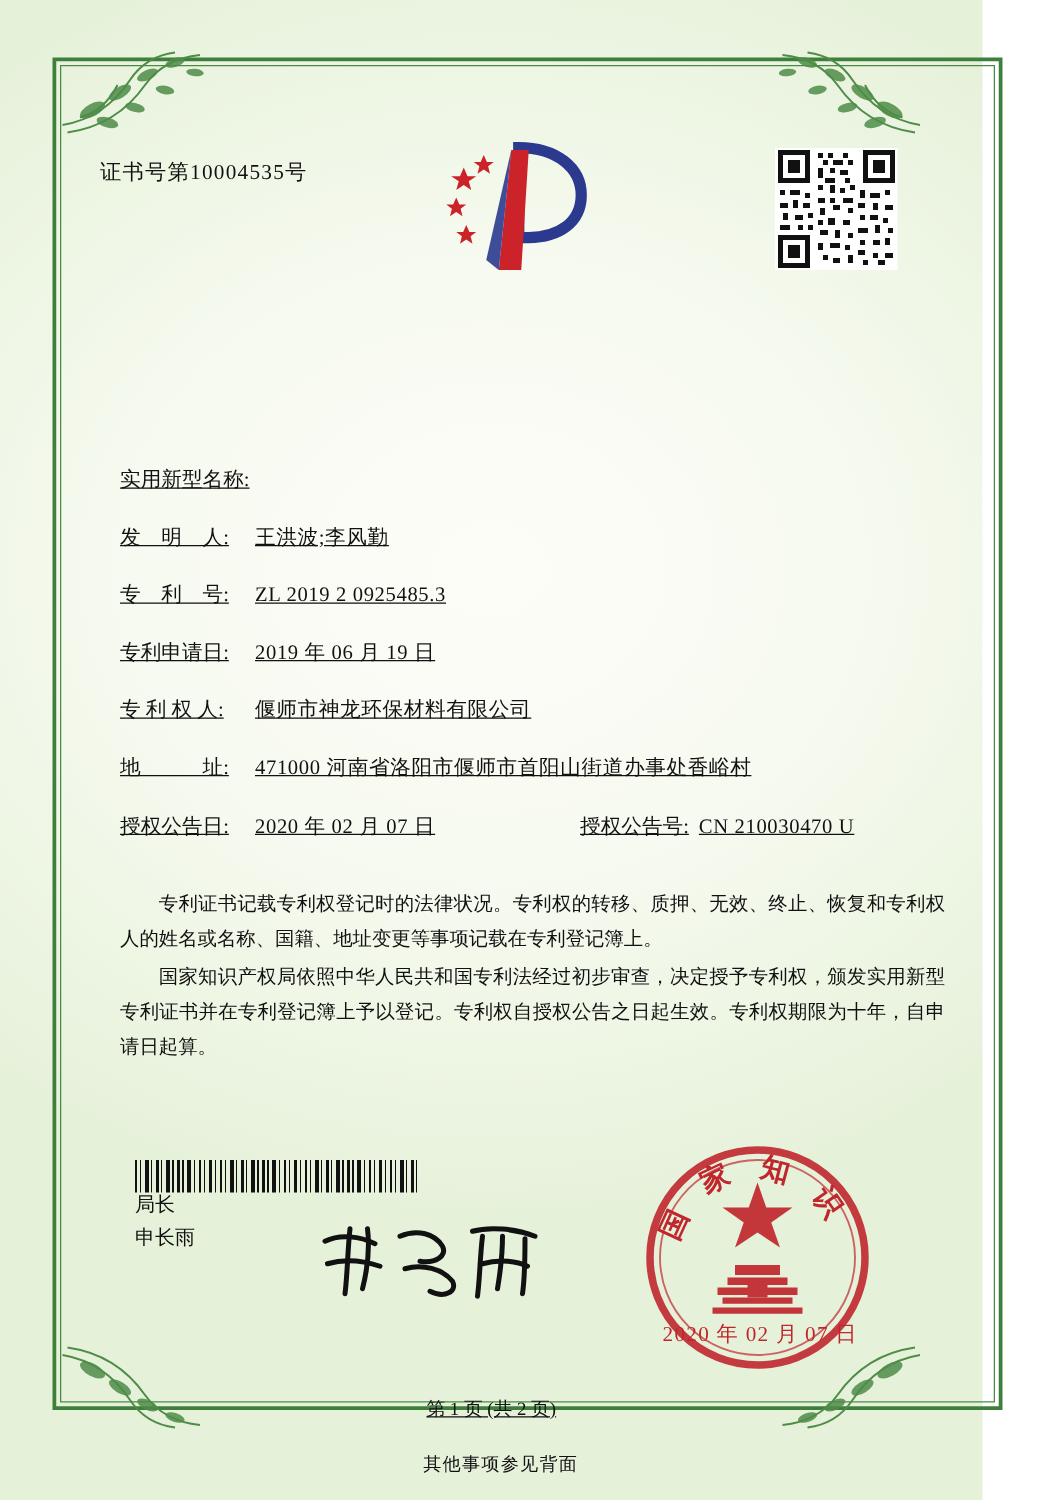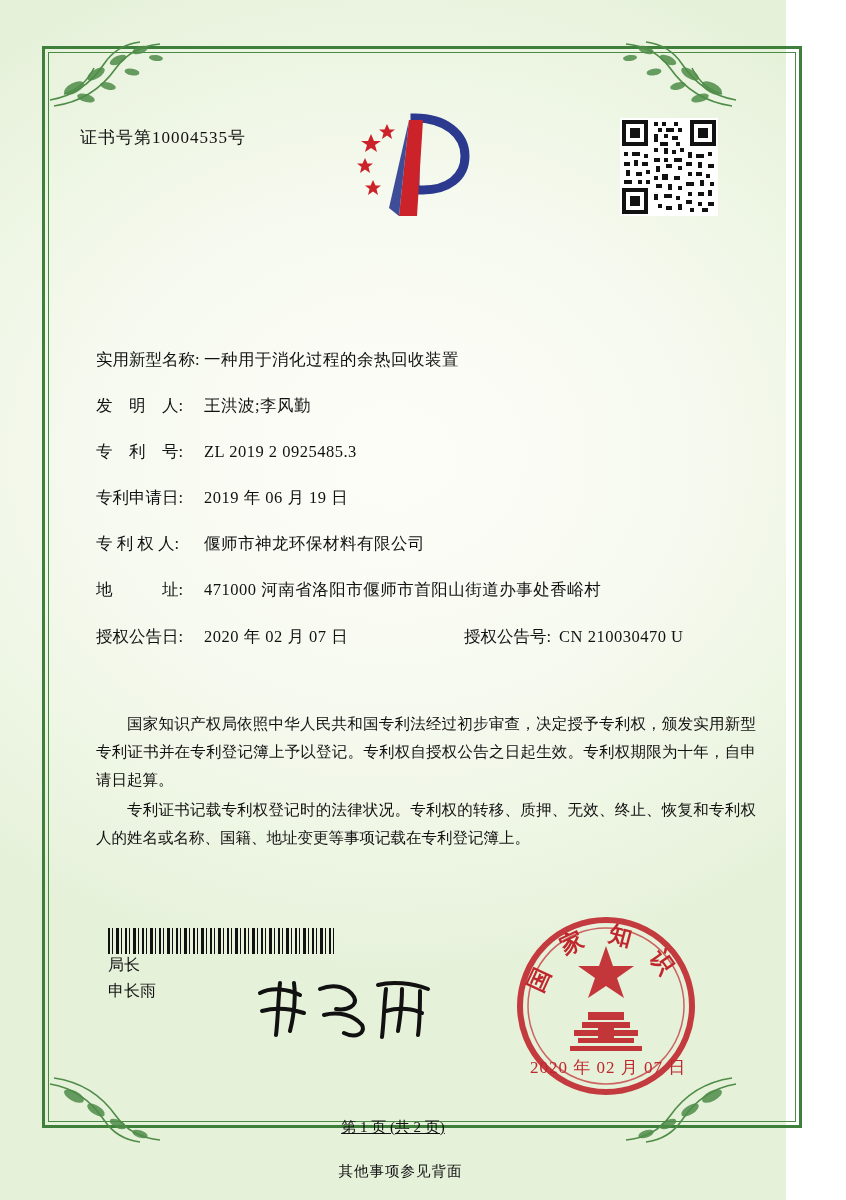--- a/index.html
+++ b/index.html
@@ -88,24 +88,25 @@
     font-weight: bold;
     letter-spacing: 6px;
     color: #000;
     font-family: "Liberation Serif", "DejaVu Serif", serif;
   }
 
   
   .fields {
     position: absolute;
     left: 96px;
-    top: 348px;
+    top: 372px;
     width: 660px;
     font-size: 16.5px;
     color: #111;
+    text-decoration: underline;
   }
   .field-row {
     display: flex;
     align-items: baseline;
     margin-bottom: 23px;
     line-height: 1.4;
   }
   .field-label {
     width: 108px;
     flex: 0 0 108px;
@@ -388,21 +389,20 @@
           <rect x="82" y="90" width="6" height="4"></rect>
       </g>
     </svg>
   </div>
 
 
   <div class="fields">
 
     <div class="field-row">
       <div class="field-label">实用新型名称:</div>
-      <div class="field-value">一种用于消化过程的余热回收装置</div>
     </div>
 
     <div class="field-row">
       <div class="field-label">发　明　人:</div>
       <div class="field-value">王洪波;李风勤</div>
     </div>
 
     <div class="field-row">
       <div class="field-label">专　利　号:</div>
       <div class="field-value">ZL 2019 2 0925485.3</div>
@@ -426,22 +426,22 @@
     <div class="field-row dual">
       <div class="field-label">授权公告日:</div>
       <div class="field-value">2020 年 02 月 07 日</div>
       <div class="sub-label">授权公告号:</div>
       <div class="sub-value">CN 210030470 U</div>
     </div>
 
   </div>
 
   <div class="paragraphs">
+    <p>专利证书记载专利权登记时的法律状况。专利权的转移、质押、无效、终止、恢复和专利权人的姓名或名称、国籍、地址变更等事项记载在专利登记簿上。</p>
     <p>国家知识产权局依照中华人民共和国专利法经过初步审查，决定授予专利权，颁发实用新型专利证书并在专利登记簿上予以登记。专利权自授权公告之日起生效。专利权期限为十年，自申请日起算。</p>
-    <p>专利证书记载专利权登记时的法律状况。专利权的转移、质押、无效、终止、恢复和专利权人的姓名或名称、国籍、地址变更等事项记载在专利登记簿上。</p>
   </div>
 
   <div class="barcode"></div>
 
   <div class="sig-label">
     <div>局长</div>
     <div>申长雨</div>
   </div>
 
   <div class="signature">

